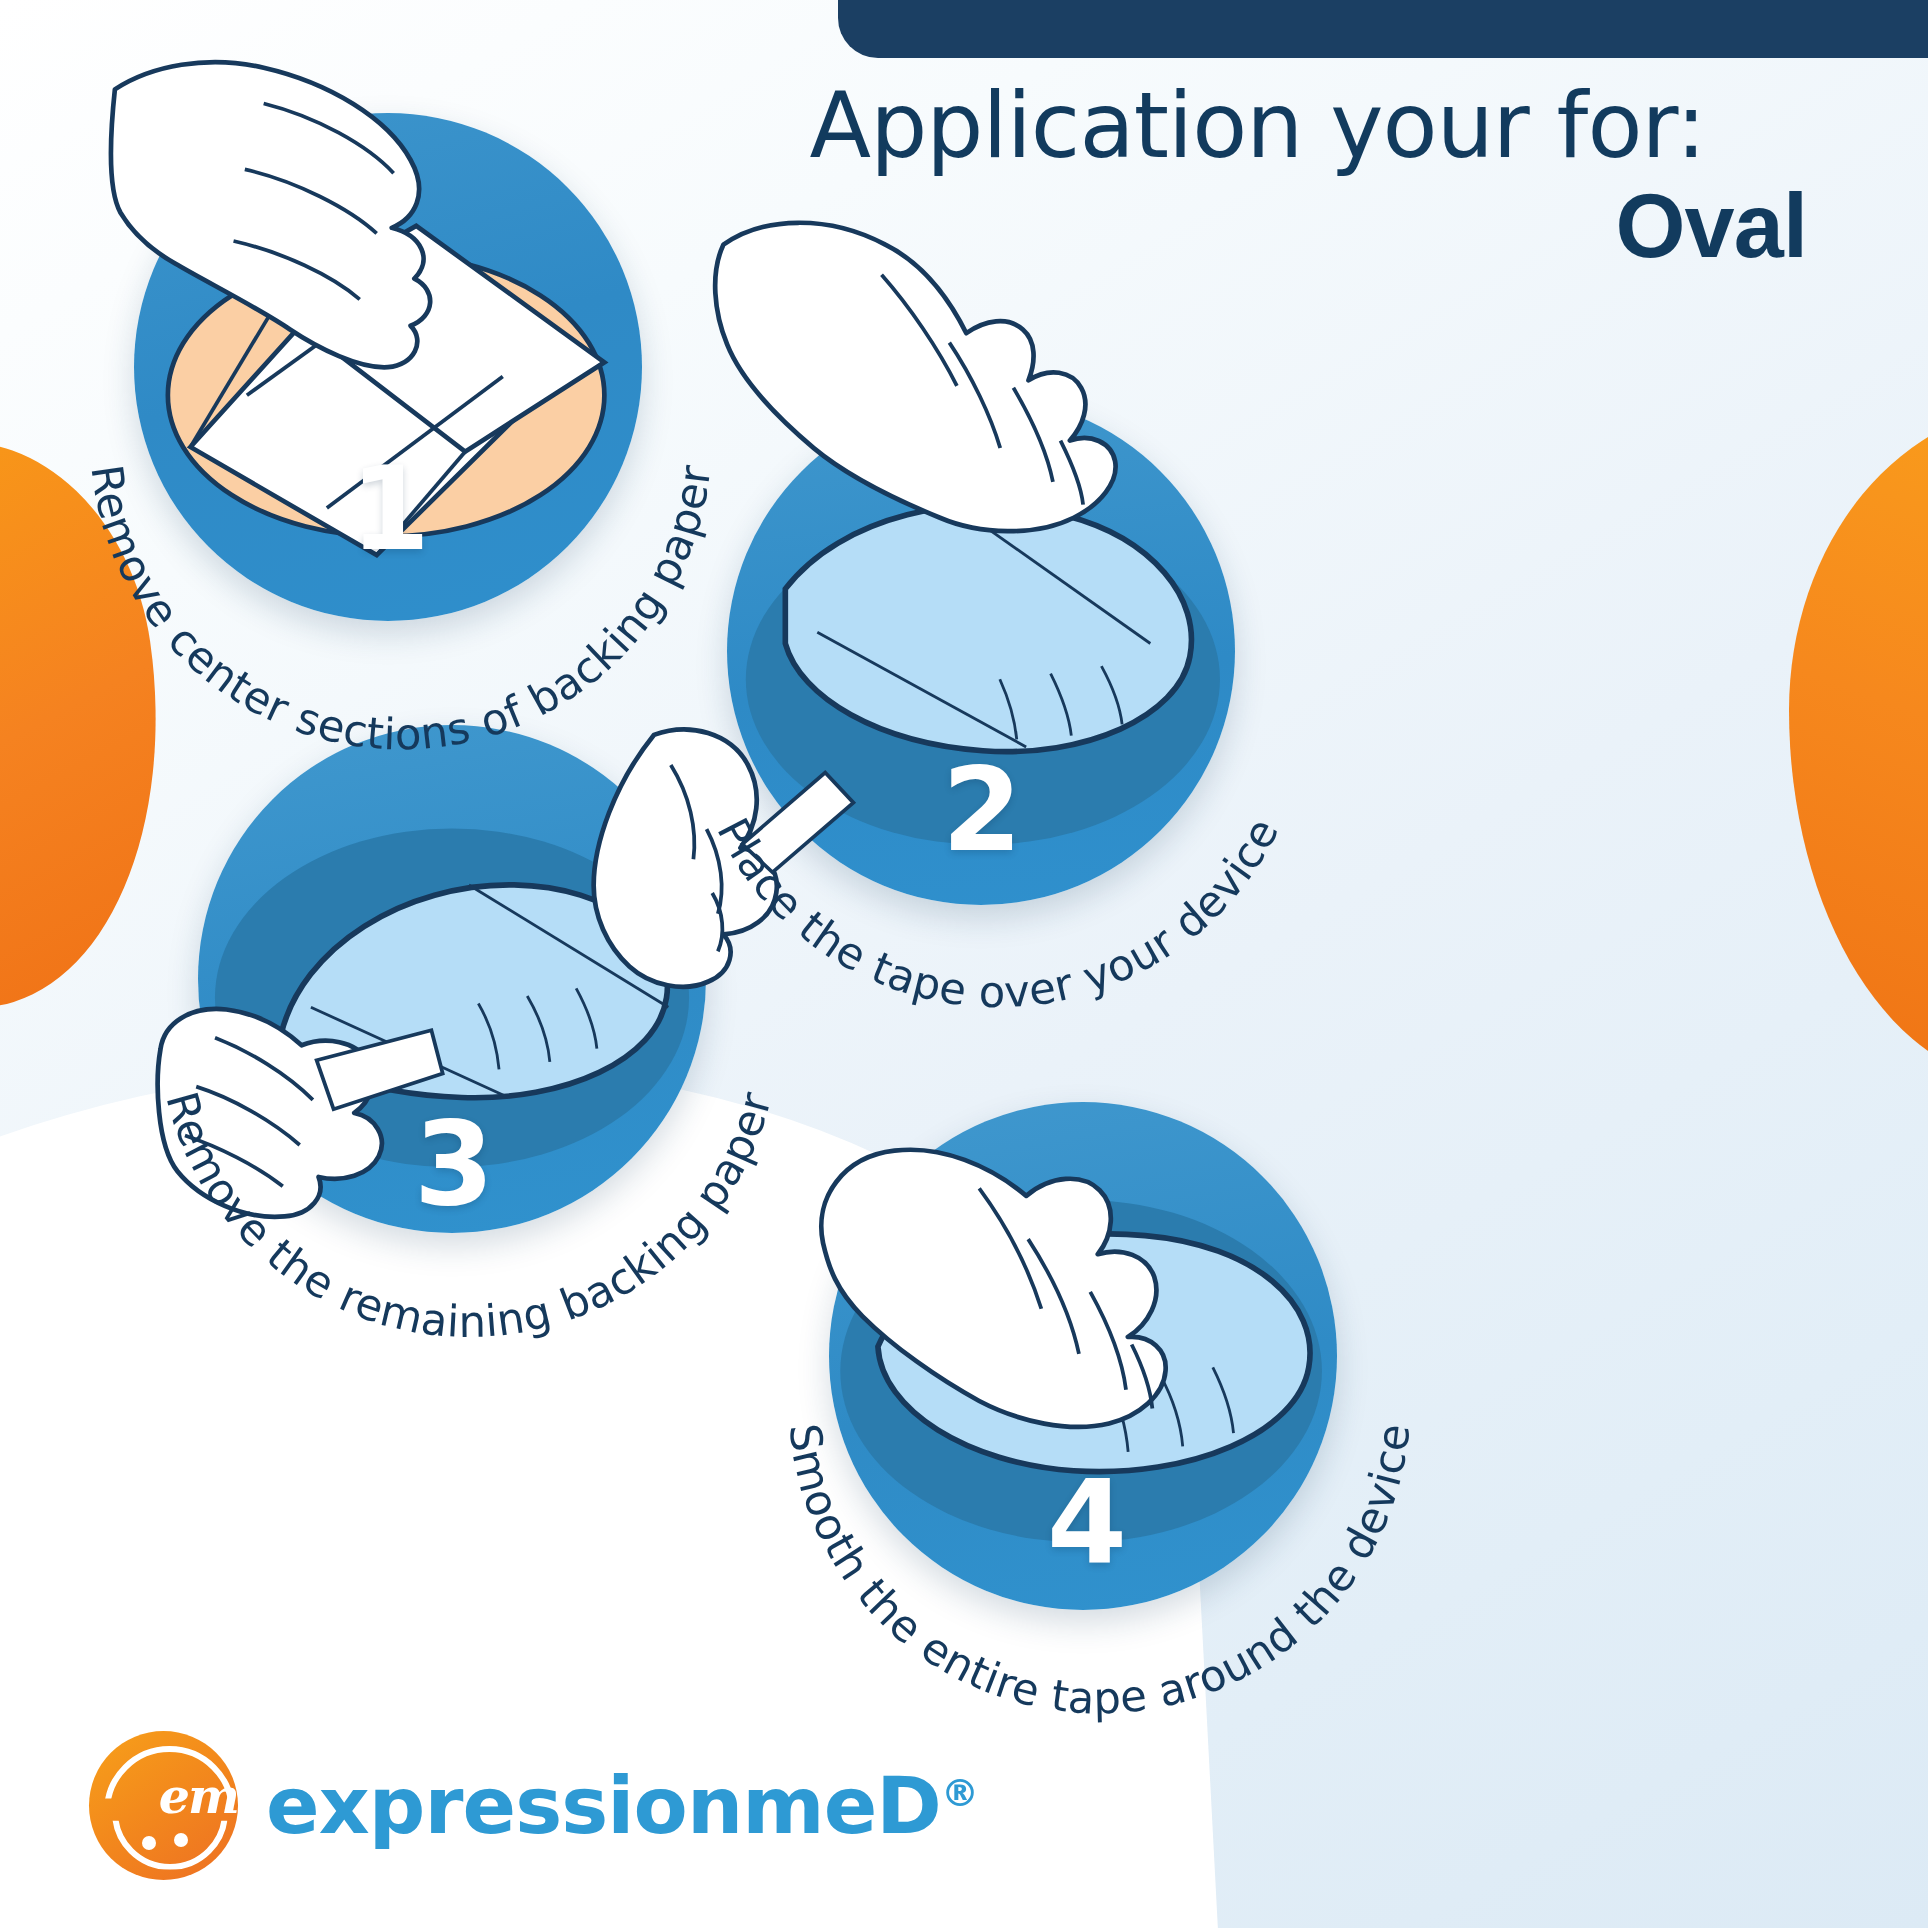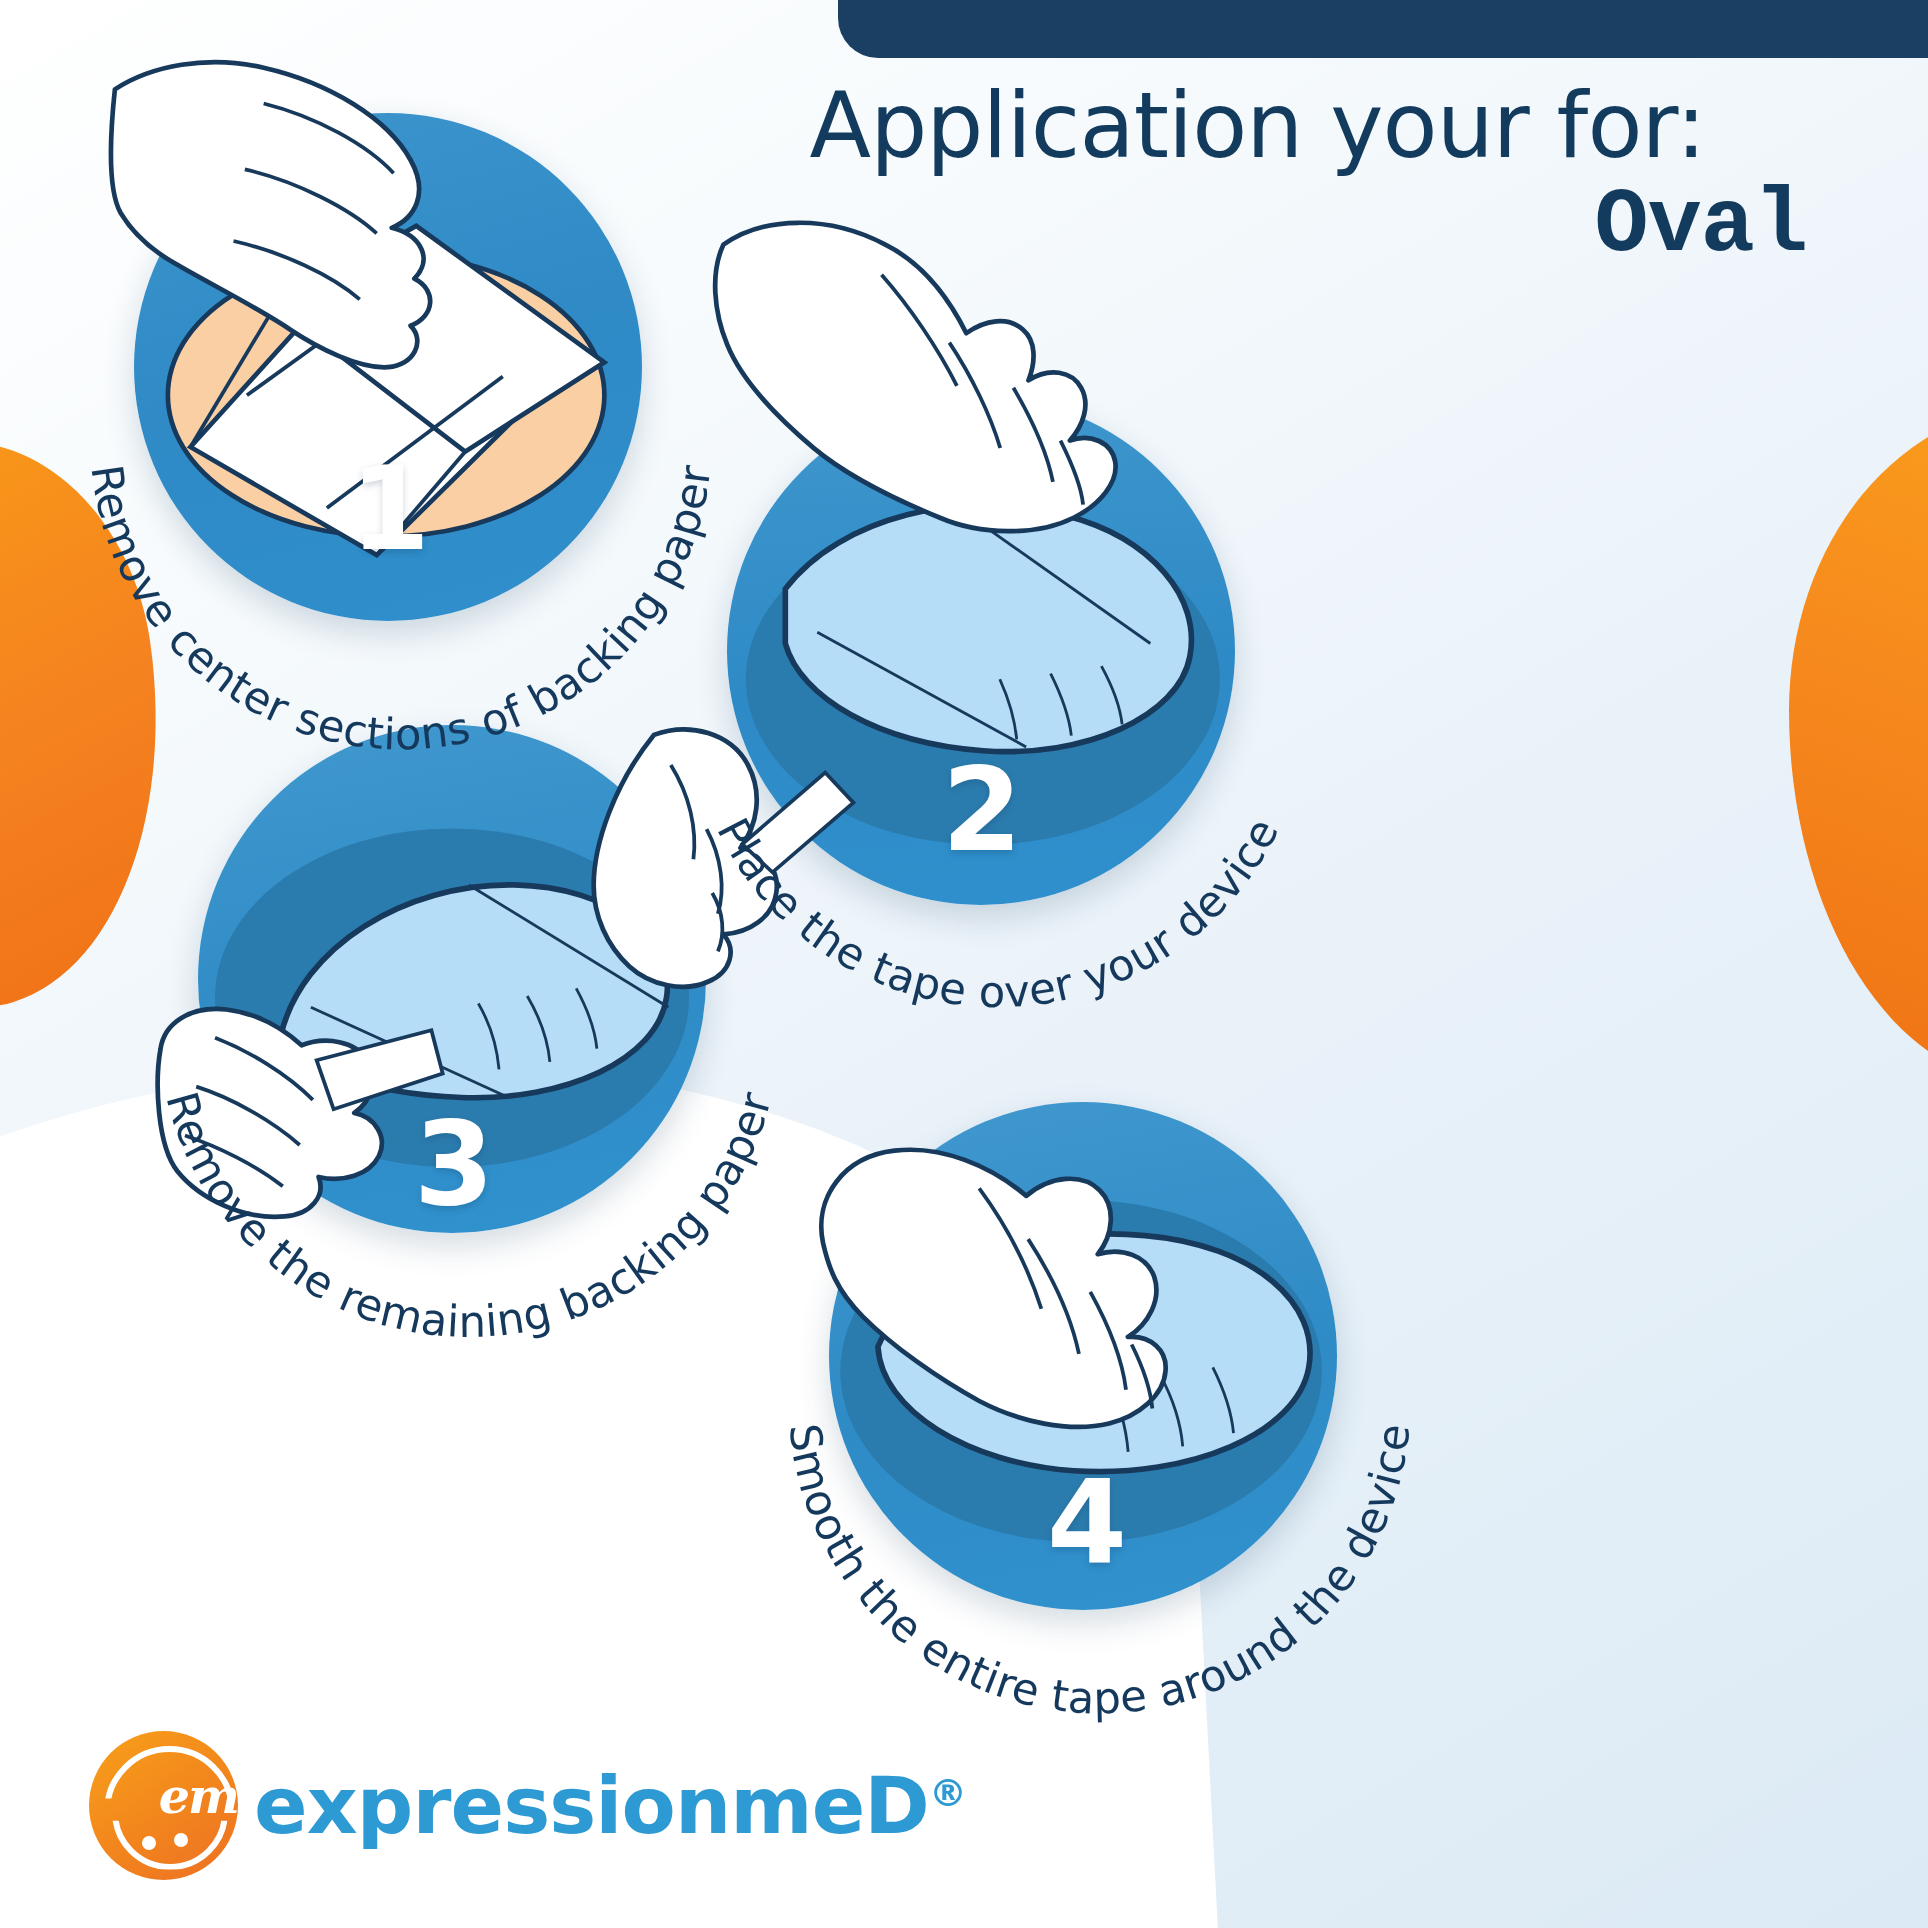--- a/index.html
+++ b/index.html
@@ -43,21 +43,21 @@
   #heading{
     position:absolute;left:650px;top:77px;width:1215px;text-align:center;
     pointer-events:none;
   }
   #heading .line1{
     font-family:"DejaVu Sans", sans-serif;
     font-size:90px;line-height:98px;color:#123b5e;font-weight:400;
     letter-spacing:-0.9px;
   }
   #heading .line2{
-    font-family:Liberation Mono, monospace;
+    font-family:Liberation Sans, sans-serif;
     font-size:90px;line-height:98px;color:#123b5e;font-weight:700;
     text-align:right;padding-right:58px;margin-top:1.9px;letter-spacing:-0.9px;
   }
 
   
   .step{position:absolute;}
   .disc{
     position:absolute;border-radius:50%;
     box-shadow:0 13px 32px rgba(20,60,95,.18);
     overflow:hidden;
@@ -100,21 +100,21 @@
   }
   #logo-mark .em{
     position:absolute;left:0;right:0;top:41px;text-align:right;color:#fff;
     font-family:"DejaVu Serif", serif;font-style:italic;font-weight:700;font-size:49px;
     line-height:49px;letter-spacing:-1.9px;
   }
   #logo-mark .d1,#logo-mark .d2{position:absolute;width:14px;height:14px;border-radius:50%;background:#fff;}
   #logo-mark .d1{left:53px;top:105px;}
   #logo-mark .d2{left:85px;top:102px;}
   #logo-text{
-    margin-left:16px;color:#2e9ad4;font-family:"DejaVu Sans", sans-serif;
+    margin-left:28px;color:#2e9ad4;font-family:"DejaVu Sans", sans-serif;
     font-weight:700;font-size:79px;letter-spacing:-0.9px;white-space:nowrap;
   }
   #logo-text .reg{font-size:38px;vertical-align:super;letter-spacing:0;}
 </style>
 </head>
 <body>
 
 <div id="stage">
 
   <div class="blob" id="orange-left"></div>

